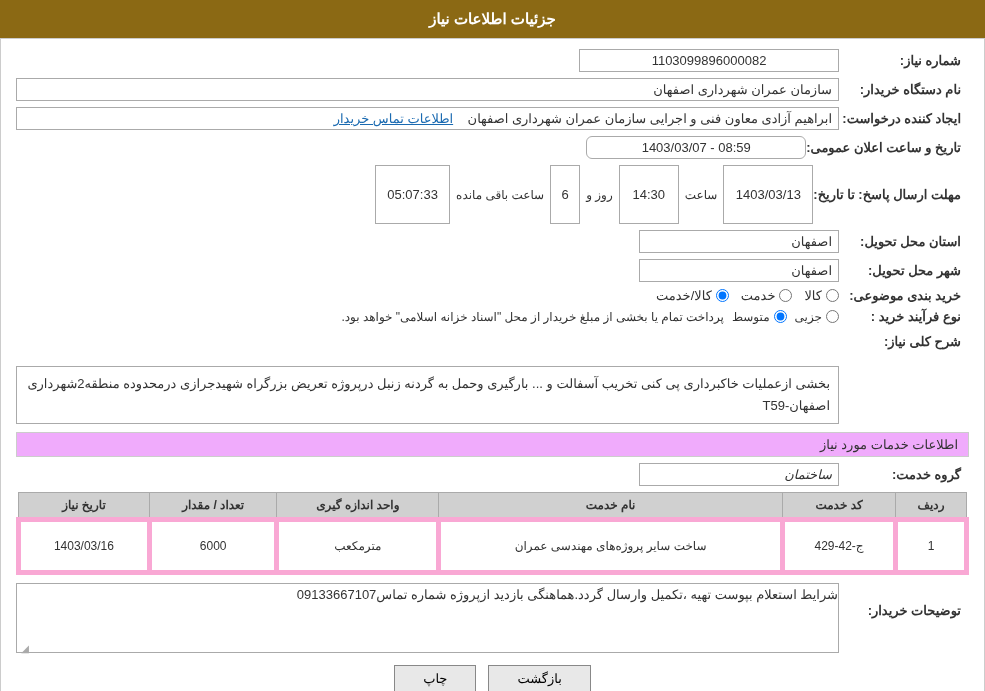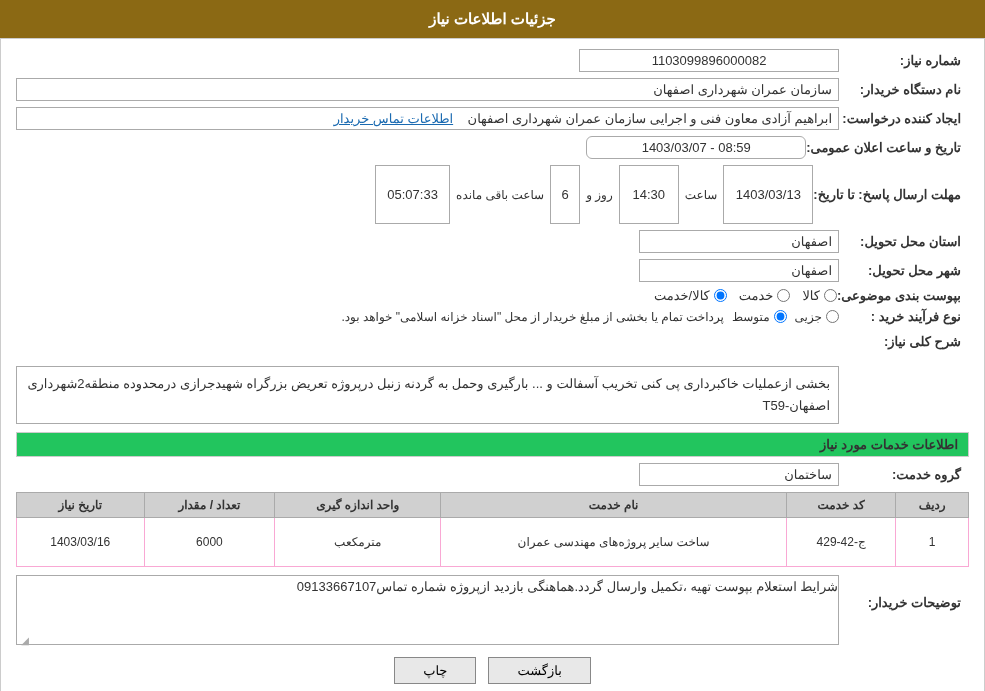--- a/index.html
+++ b/index.html
@@ -21,24 +21,24 @@
       text-align: center;
       padding: 10px 15px;
       font-size: 15px;
       font-weight: bold;
     }
     .content {
       padding: 10px 15px;
       border: 1px solid #ccc;
     }
     .section-title {
-      background: #22c55e;
+      background: #f0abfc;
       border: 1px solid #ccc;
       padding: 4px 10px;
-      font-weight: bold;
+      font-weight: normal;
       margin: 8px 0 6px 0;
       font-size: 13px;
     }
     .form-row {
       display: flex;
       align-items: center;
       margin-bottom: 6px;
       direction: rtl;
     }
     .label {
@@ -125,21 +125,21 @@
       direction: rtl;
     }
     .services-table th {
       background: #d0d0d0;
       border: 1px solid #aaa;
       padding: 5px 8px;
       text-align: center;
       font-size: 12px;
     }
     .services-table td {
-      border: 1px solid #f9a8d4;
+      border: 5px solid #f9a8d4;
       padding: 17px 8px;
       text-align: center;
       font-size: 12px;
     }
     .buyer-desc-box {
       border: 1px solid #aaa;
       background: #fff;
       min-height: 70px;
       text-align: right;
       direction: rtl;
@@ -228,21 +228,21 @@
       <span class="label">استان محل تحویل:</span>
       <div class="value-box" style="max-width:200px;">اصفهان</div>
     </div>
 
     <div class="form-row">
       <span class="label">شهر محل تحویل:</span>
       <div class="value-box" style="max-width:200px;">اصفهان</div>
     </div>
 
     <div class="form-row">
-      <span class="label">بپوست بندی موضوعی:</span>
+      <span class="label">خرید بندی موضوعی:</span>
       <div class="radio-group">
         <div class="radio-item">
           <input type="radio" name="category" style="">
           <span>کالا</span>
         </div>
         <div class="radio-item">
           <input type="radio" name="category" style="">
           <span>خدمت</span>
         </div>
         <div class="radio-item">
@@ -269,21 +269,21 @@
 
     <div class="form-row" style="align-items:flex-start;">
       <span class="label" style="margin-top:4px;">شرح کلی نیاز:</span>
       <div class="description-box" style="flex:1; font-size:13px;">بخشی ازعملیات خاکبرداری پی کنی تخریب آسفالت و ...  بارگیری وحمل به گردنه زنبل درپروژه تعریض بزرگراه شهیدجرازی درمحدوده منطقه2شهرداری اصفهان-T59</div>
     </div>
 
     <div class="section-title">اطلاعات خدمات مورد نیاز</div>
 
     <div class="form-row">
       <span class="label">گروه خدمت:</span>
-      <div class="value-box" style="max-width:200px;">ساختمان</div>
+      <div class="value-box" style="max-width:200px;font-style:italic;">ساختمان</div>
     </div>
 
     <table class="services-table">
       <thead>
         <tr>
           <th>ردیف</th>
           <th>کد خدمت</th>
           <th>نام خدمت</th>
           <th>واحد اندازه گیری</th>
           <th>تعداد / مقدار</th>

